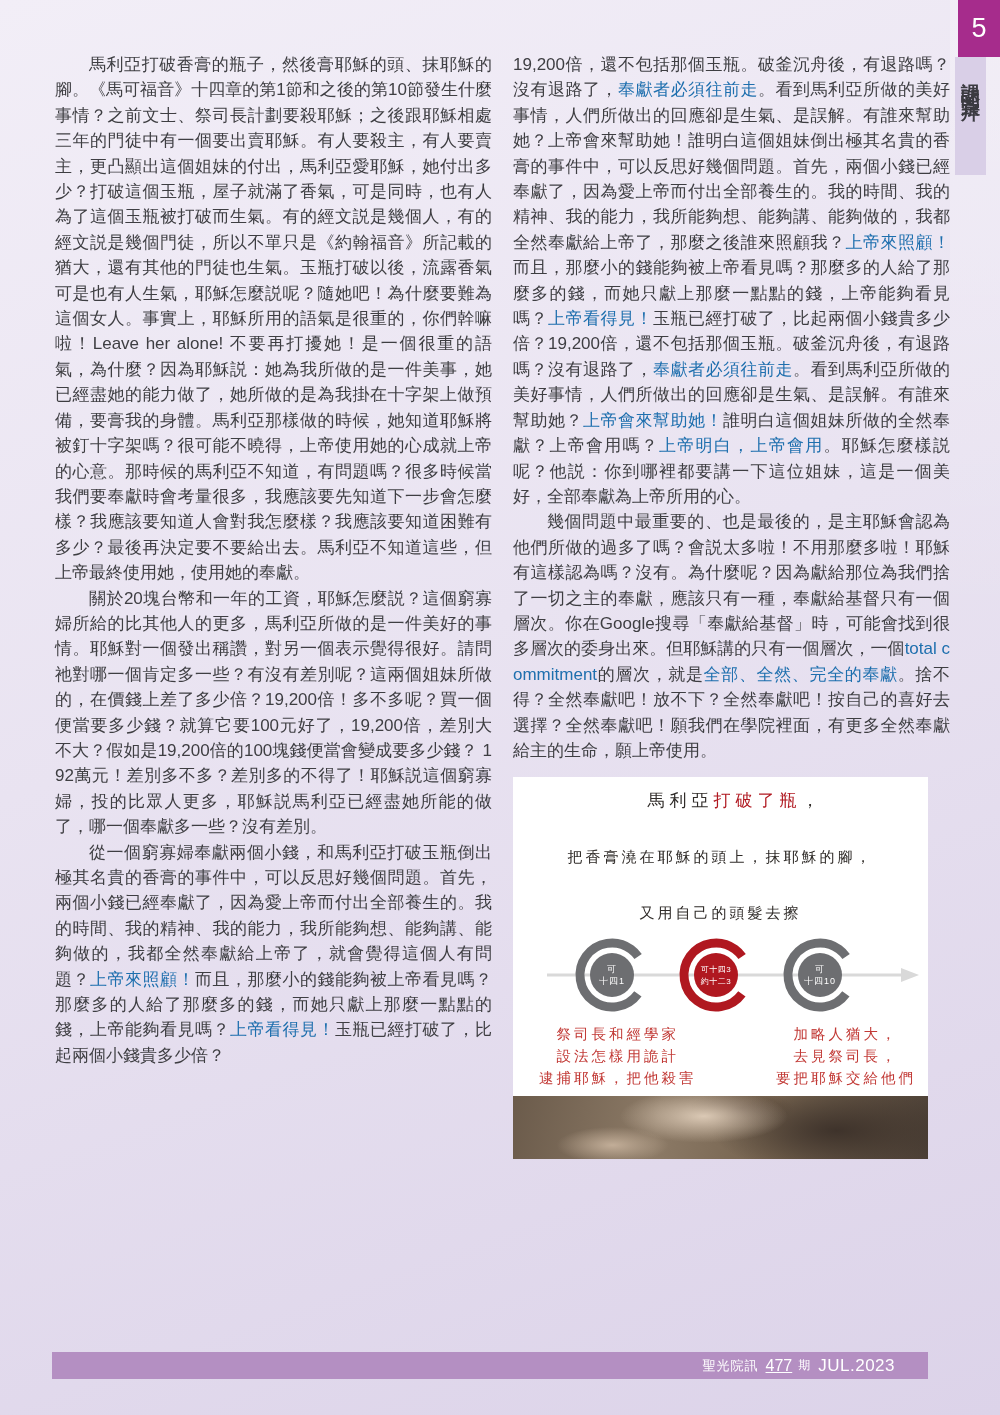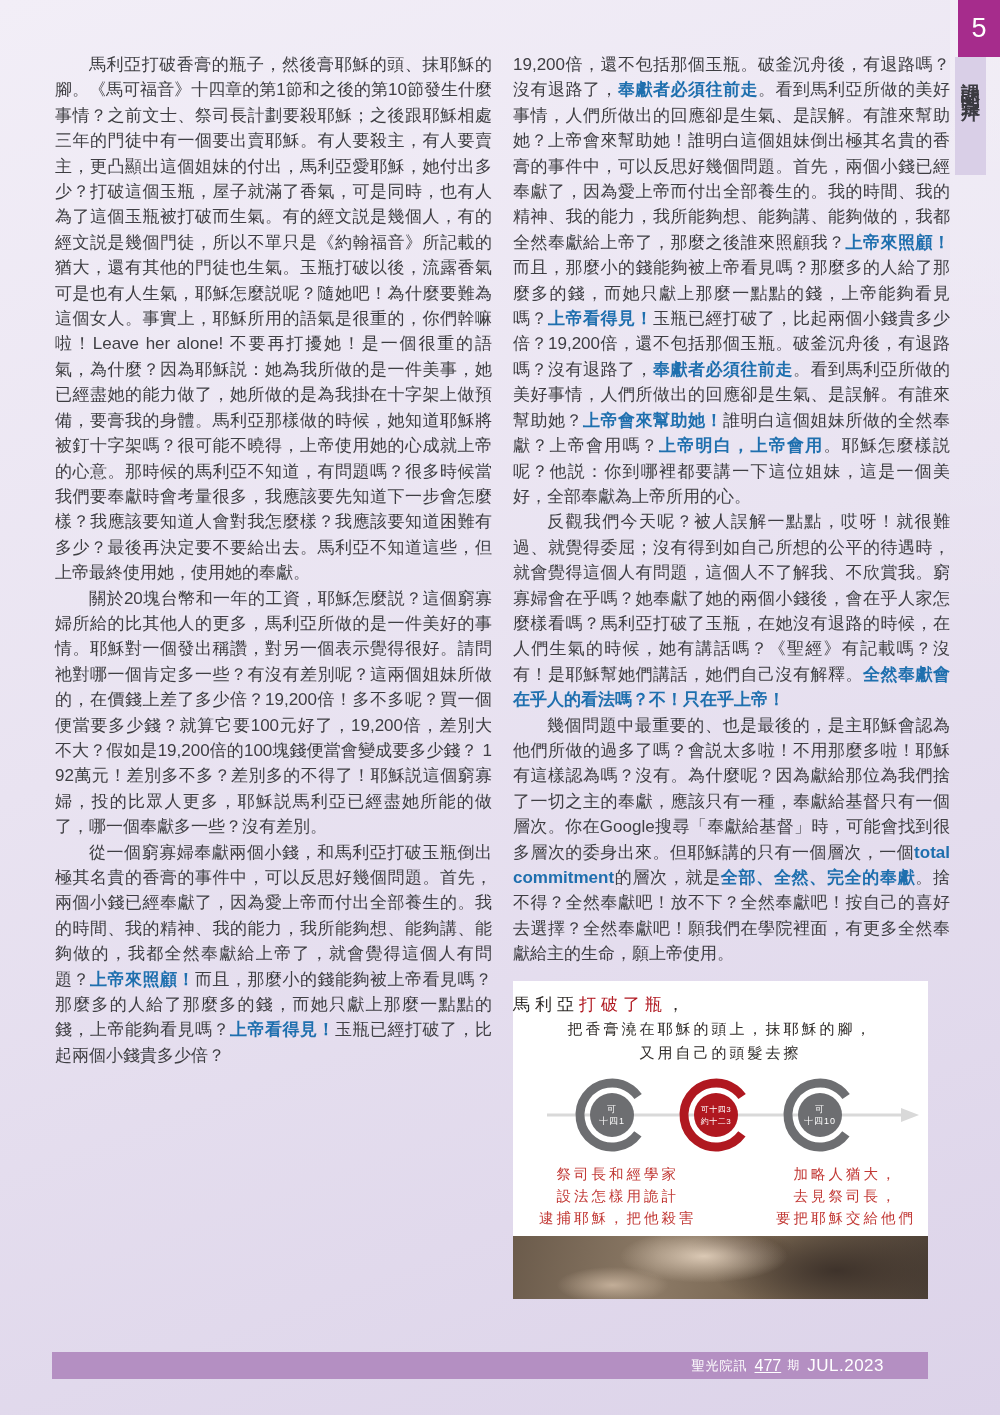--- a/index.html
+++ b/index.html
@@ -36,34 +36,34 @@
     text-align:justify;text-justify:inter-ideograph;
   }
   .col-left{left:55px;}
   .col-right{left:513px;}
   .para{margin:0;word-break:break-all;}
   .para.indent{text-indent:2em;}
   .col-heading{
     margin:10px 0 5px 0;font-size:20px;line-height:26px;
     color:var(--heading-blue);font-weight:bold;text-indent:0;
   }
-  .seg-blue{color:var(--accent-blue);font-weight:bold;}
+  .seg-blue{color:var(--accent-blue);font-weight:normal;}
   .seg-red{color:var(--diagram-red);}
   
   .diagram{
     width:415px;margin-top:14px;background:#ffffff;
     padding-top:11px;box-sizing:border-box;
   }
   .diagram-title{
-    font-family:"DejaVu Serif", serif;
-    font-size:17px;line-height:25px;letter-spacing:5px;color:#2f2b28;
+    text-align:center;font-family:"DejaVu Serif", serif;
+    font-size:17px;line-height:25px;letter-spacing:5px;color:#2f2b28;margin-left:30px;
   }
   .diagram-subtitle{
     text-align:center;font-family:"DejaVu Serif", serif;
-    font-size:15px;line-height:24px;letter-spacing:3px;color:#2f2b28;
+    font-size:15px;line-height:24px;letter-spacing:3px;color:#2f2b28;margin-top:32px;
   }
   .timeline-svg{display:block;margin-top:4px;}
   .node-gray{color:var(--diagram-gray);}
   .node-red{color:var(--diagram-red);}
   .ring{fill:none;stroke:currentColor;stroke-width:9;}
   .node-fill{fill:currentColor;}
   .node-text{fill:#ffffff;font-family:"Liberation Sans",sans-serif;font-size:9px;letter-spacing:1px;text-anchor:middle;}
   .node-text-small{font-size:8px;letter-spacing:0.5px;}
   .captions{
     display:flex;justify-content:space-between;
@@ -80,21 +80,21 @@
       radial-gradient(ellipse 120px 38px at 46% 32%, rgba(224,206,186,.95), rgba(224,206,186,0) 70%),
       radial-gradient(ellipse 80px 26px at 24% 78%, rgba(205,184,162,.85), rgba(205,184,162,0) 70%),
       radial-gradient(ellipse 160px 55px at 78% 55%, rgba(58,47,40,.9), rgba(58,47,40,0) 78%),
       radial-gradient(ellipse 70px 24px at 55% 20%, rgba(90,72,58,.9), rgba(90,72,58,0) 75%),
       linear-gradient(100deg,#6b5b4b,#8c7a66 35%,#75634f 62%,#4c4036 100%);
   }
   .footer-bar{
     position:absolute;left:52px;top:1352px;width:876px;height:27px;
     background:var(--footer-bar);
     display:flex;align-items:center;justify-content:flex-end;
-    padding-right:44px;box-sizing:border-box;color:#ffffff;
+    padding-right:33px;box-sizing:border-box;color:#ffffff;
   }
   .footer-bar span{display:inline-block;}
   .f-cjk{font-size:13px;letter-spacing:1px;margin-right:7px;}
   .f-num{font-size:16px;margin-right:6px;text-decoration:underline;}
   .f-qi{font-size:12px;margin-right:8px;}
   .f-date{font-size:17px;letter-spacing:.5px;}
 </style>
 </head>
 <body>
 
@@ -112,21 +112,20 @@
 
   <div class="col col-left" id="left-col">
       <p class="para indent"><span>馬利亞打破香膏的瓶子，然後膏耶穌的頭、抹耶穌的腳。《馬可福音》十四章的第1節和之後的第10節發生什麼事情？之前文士、祭司長計劃要殺耶穌；之後跟耶穌相處三年的門徒中有一個要出賣耶穌。有人要殺主，有人要賣主，更凸顯出這個姐妹的付出，馬利亞愛耶穌，她付出多少？打破這個玉瓶，屋子就滿了香氣，可是同時，也有人為了這個玉瓶被打破而生氣。有的經文説是幾個人，有的經文説是幾個門徒，所以不單只是《約翰福音》所記載的猶大，還有其他的門徒也生氣。玉瓶打破以後，流露香氣可是也有人生氣，耶穌怎麼説呢？隨她吧！為什麼要難為這個女人。事實上，耶穌所用的語氣是很重的，你們幹嘛啦！Leave her alone! 不要再打擾她！是一個很重的語氣，為什麼？因為耶穌説：她為我所做的是一件美事，她已經盡她的能力做了，她所做的是為我掛在十字架上做預備，要膏我的身體。馬利亞那樣做的時候，她知道耶穌將被釘十字架嗎？很可能不曉得，上帝使用她的心成就上帝的心意。那時候的馬利亞不知道，有問題嗎？很多時候當我們要奉獻時會考量很多，我應該要先知道下一步會怎麼樣？我應該要知道人會對我怎麼樣？我應該要知道困難有多少？最後再決定要不要給出去。馬利亞不知道這些，但上帝最終使用她，使用她的奉獻。</span></p>
       <p class="para indent"><span>關於20塊台幣和一年的工資，耶穌怎麼説？這個窮寡婦所給的比其他人的更多，馬利亞所做的是一件美好的事情。耶穌對一個發出稱讚，對另一個表示覺得很好。請問祂對哪一個肯定多一些？有沒有差別呢？這兩個姐妹所做的，在價錢上差了多少倍？19,200倍！多不多呢？買一個便當要多少錢？就算它要100元好了，19,200倍，差別大不大？假如是19,200倍的100塊錢便當會變成要多少錢？ 192萬元！差別多不多？差別多的不得了！耶穌説這個窮寡婦，投的比眾人更多，耶穌説馬利亞已經盡她所能的做了，哪一個奉獻多一些？沒有差別。</span></p>
       <p class="para indent"><span>從一個窮寡婦奉獻兩個小錢，和馬利亞打破玉瓶倒出極其名貴的香膏的事件中，可以反思好幾個問題。首先，兩個小錢已經奉獻了，因為愛上帝而付出全部養生的。我的時間、我的精神、我的能力，我所能夠想、能夠講、能夠做的，我都全然奉獻給上帝了，就會覺得這個人有問題？</span><span class="seg-blue">上帝來照顧！</span><span>而且，那麼小的錢能夠被上帝看見嗎？那麼多的人給了那麼多的錢，而她只獻上那麼一點點的錢，上帝能夠看見嗎？</span><span class="seg-blue">上帝看得見！</span><span>玉瓶已經打破了，比起兩個小錢貴多少倍？</span></p>
     </div>
 
   <div class="col col-right">
     <div id="right-col-text">
         <p class="para"><span>19,200倍，還不包括那個玉瓶。破釜沉舟後，有退路嗎？沒有退路了，</span><span class="seg-blue">奉獻者必須往前走</span><span>。看到馬利亞所做的美好事情，人們所做出的回應卻是生氣、是誤解。有誰來幫助她？上帝會來幫助她！誰明白這個姐妹倒出極其名貴的香膏的事件中，可以反思好幾個問題。首先，兩個小錢已經奉獻了，因為愛上帝而付出全部養生的。我的時間、我的精神、我的能力，我所能夠想、能夠講、能夠做的，我都全然奉獻給上帝了，那麼之後誰來照顧我？</span><span class="seg-blue">上帝來照顧！</span><span>而且，那麼小的錢能夠被上帝看見嗎？那麼多的人給了那麼多的錢，而她只獻上那麼一點點的錢，上帝能夠看見嗎？</span><span class="seg-blue">上帝看得見！</span><span>玉瓶已經打破了，比起兩個小錢貴多少倍？19,200倍，還不包括那個玉瓶。破釜沉舟後，有退路嗎？沒有退路了，</span><span class="seg-blue">奉獻者必須往前走</span><span>。看到馬利亞所做的美好事情，人們所做出的回應卻是生氣、是誤解。有誰來幫助她？</span><span class="seg-blue">上帝會來幫助她！</span><span>誰明白這個姐妹所做的全然奉獻？上帝會用嗎？</span><span class="seg-blue">上帝明白，上帝會用</span><span>。耶穌怎麼樣説呢？他説：你到哪裡都要講一下這位姐妹，這是一個美好，全部奉獻為上帝所用的心。</span></p>
-        <p class="para indent"><span>反觀我們今天呢？被人誤解一點點，哎呀！就很難過、就覺得委屈；沒有得到如自己所想的公平的待遇時，就會覺得這個人有問題，這個人不了解我、不欣賞我。窮寡婦會在乎嗎？她奉獻了她的兩個小錢後，會在乎人家怎麼樣看嗎？馬利亞打破了玉瓶，在她沒有退路的時候，在人們生氣的時候，她有講話嗎？《聖經》有記載嗎？沒有！是耶穌幫她們講話，她們自己沒有解釋。</span><span class="seg-blue">全然奉獻會在乎人的看法嗎？不！只在乎上帝！</span></p>
         <p class="para indent"><span>幾個問題中最重要的、也是最後的，是主耶穌會認為他們所做的過多了嗎？會説太多啦！不用那麼多啦！耶穌有這樣認為嗎？沒有。為什麼呢？因為獻給那位為我們捨了一切之主的奉獻，應該只有一種，奉獻給基督只有一個層次。你在Google搜尋「奉獻給基督」時，可能會找到很多層次的委身出來。但耶穌講的只有一個層次，一個</span><span class="seg-blue">total commitment</span><span>的層次，就是</span><span class="seg-blue">全部、全然、完全的奉獻</span><span>。捨不得？全然奉獻吧！放不下？全然奉獻吧！按自己的喜好去選擇？全然奉獻吧！願我們在學院裡面，有更多全然奉獻給主的生命，願上帝使用。</span></p>
       </div>
 
     <div class="diagram">
       <div class="diagram-title" id="diagram-title"><span>馬利亞</span><span class="seg-red">打破了瓶</span><span>，</span></div>
       <div class="diagram-subtitle">把香膏澆在耶穌的頭上，抹耶穌的腳，</div>
       <div class="diagram-subtitle">又用自己的頭髮去擦</div>
 
       <svg class="timeline-svg" width="415" height="92" viewBox="0 0 415 92">
         <line x1="34" y1="46" x2="390" y2="46" stroke="#d9d9d9" stroke-width="3"></line>

